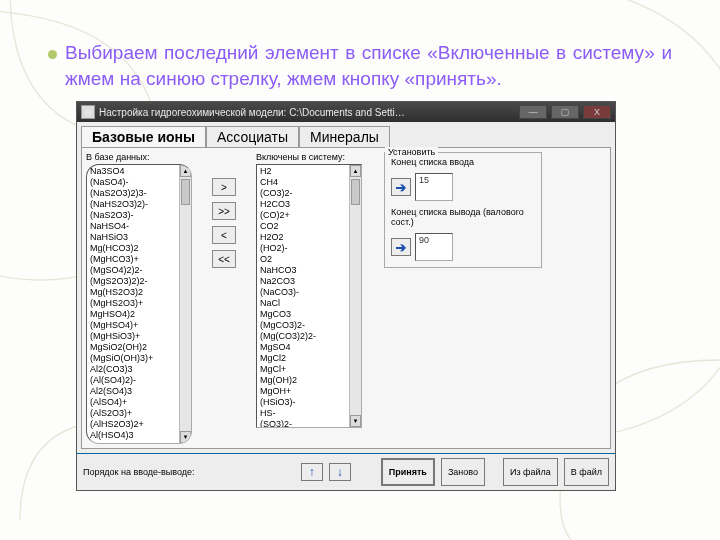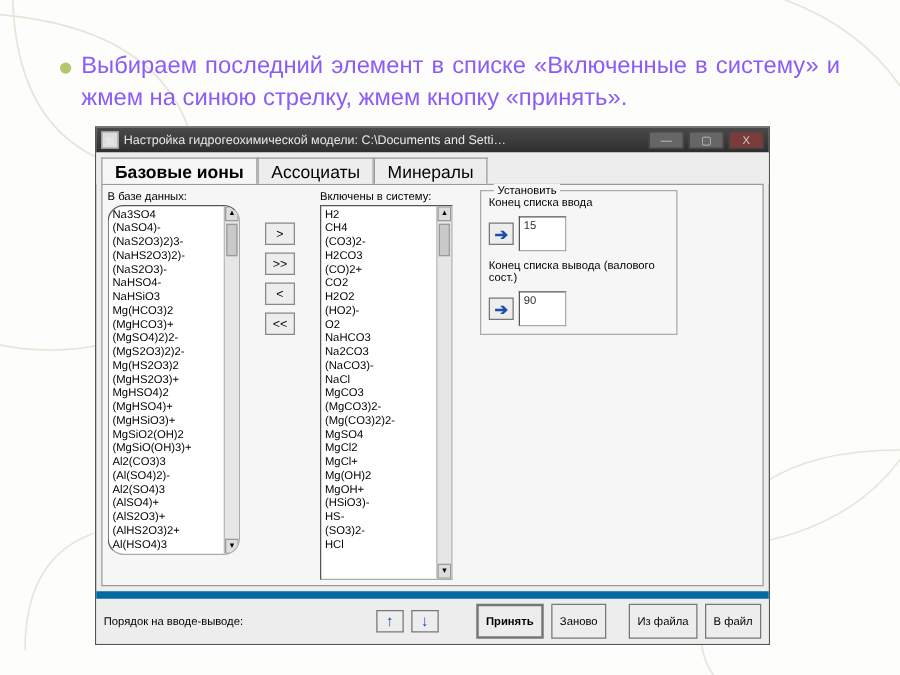--- a/index.html
+++ b/index.html
@@ -58,21 +58,21 @@
     padding:4px; display:flex; gap:20px; align-items:flex-start;
   }
   .col { display:flex; flex-direction:column; }
   .col-label { font-size:9px; margin-bottom:2px; }
   .listbox {
     background:#fff; border:1px inset #aaa;
     font-size:9px; line-height:11px; padding:1px;
     overflow:hidden; position:relative;
   }
   .listbox.db { width:106px; height:280px;border-radius:13px; }
-  .listbox.inc { width:106px; height:300px; }
+  .listbox.inc { width:106px; height:264px; }
   .listbox .item { white-space:nowrap; padding:0 2px; }
   .scrollbar {
     position:absolute; right:0; top:0; bottom:0; width:12px;
     background:#e6e6e6; border-left:1px solid #bbb;
     display:flex; flex-direction:column; justify-content:space-between;
   }
   .scrollbar .arr {
     height:12px; background:#ddd; border:1px solid #999;
     font-size:7px; text-align:center; line-height:10px; cursor:pointer;
   }
@@ -85,36 +85,36 @@
     width:24px; height:18px; background:#ededed; border:1px solid #888;
     font-size:10px; display:flex; align-items:center; justify-content:center;
     cursor:pointer;
   }
   .rightcol { margin-left:2px; width:158px; display:flex; flex-direction:column; gap:6px; }
   .group {
     border:1px solid #aaa; padding:4px 6px 6px 6px; position:relative;
     font-size:9px;
   }
   .group .legend {
-    position:absolute; top:-6px; left:10px; background:#f6f6f6;
+    position:absolute; top:-6px; left:0; background:#f6f6f6;
     padding:0 3px; font-size:9px;
   }
   .group .row { display:flex; align-items:center; gap:4px; margin-top:6px; }
   .bluearrow {
     width:20px; height:18px; background:#ededed; border:1px solid #777;
     display:flex; align-items:center; justify-content:center; cursor:pointer;
     color:#1a4fae; font-size:13px; font-weight:bold;
   }
   .numbox {
     width:38px; height:28px; border:1px inset #aaa; background:#fff;
     font-size:9px; padding:1px 3px; color:#333;
   }
   .total-row { display:flex; justify-content:flex-end; align-items:center; gap:4px; font-size:9px; }
   .footer {
-    background:#ededed; border-top:6px solid #0369a1;
+    background:#ededed; border-top:1px solid #0369a1;
     padding:4px 6px; display:flex; align-items:center; gap:6px;
     font-size:9px;
   }
   .footer .spacer { flex:1; }
   .footer .arrbtn {
     width:22px; height:18px; border:1px solid #777; background:#ededed;
     display:flex; align-items:center; justify-content:center;
     color:#1a4fae; font-size:12px; font-weight:bold; cursor:pointer;
   }
   .footer .txtbtn {

